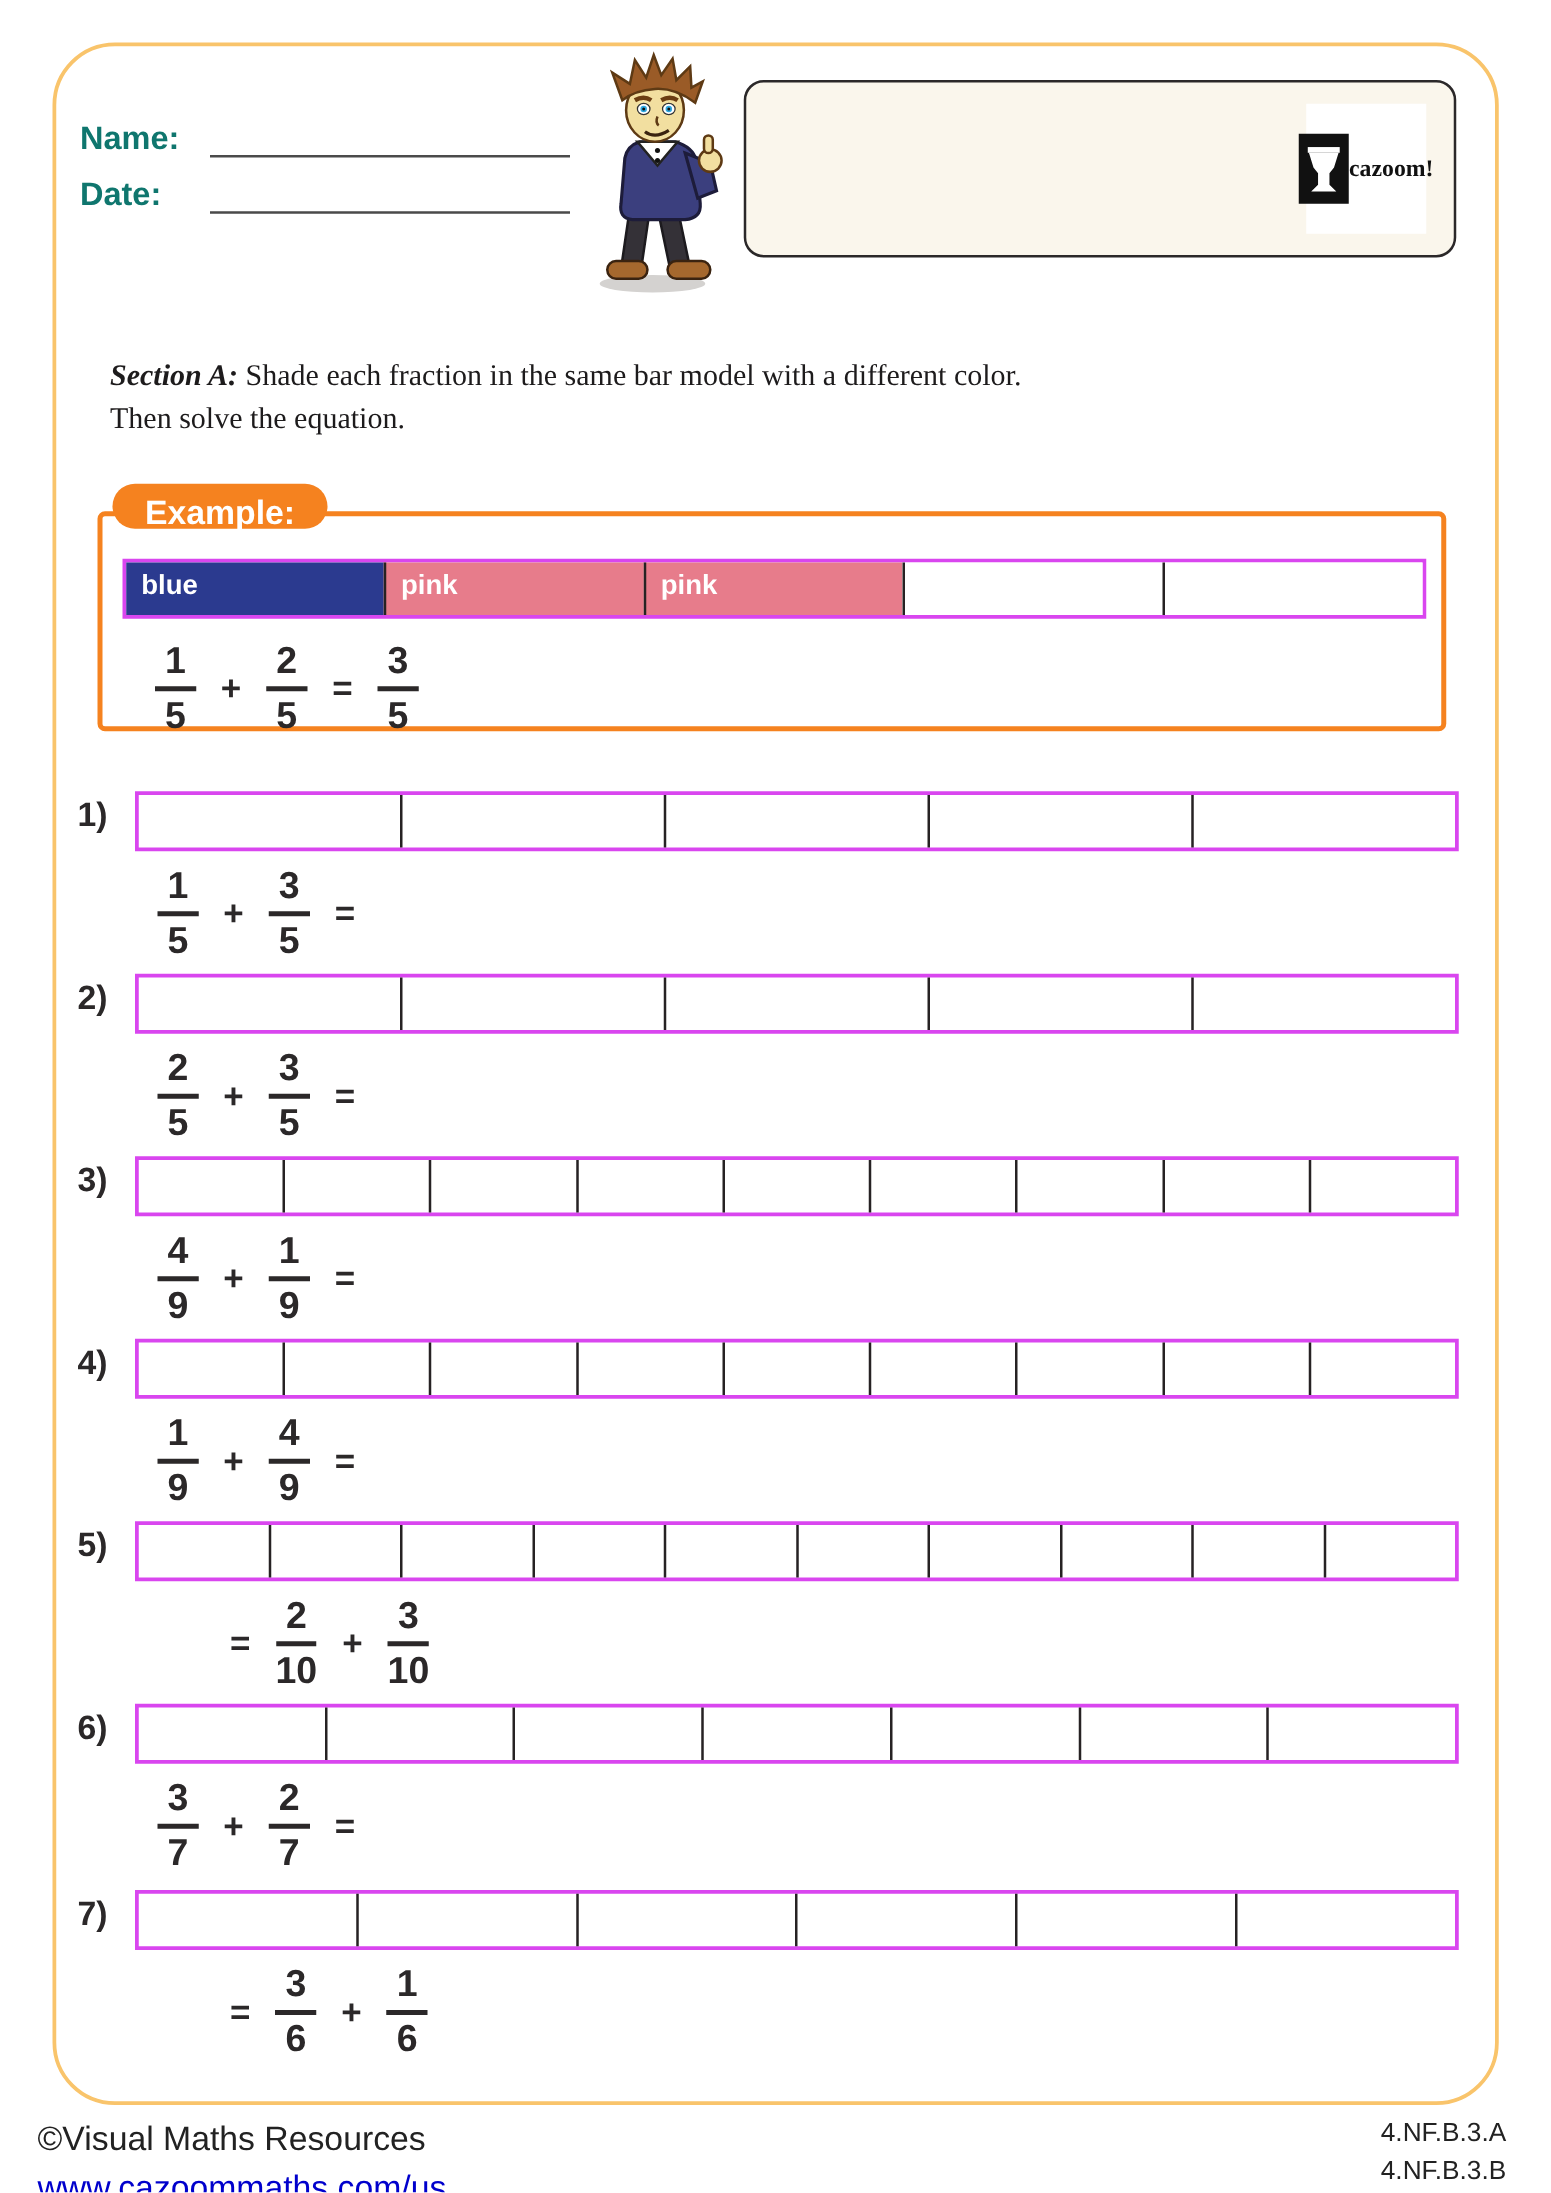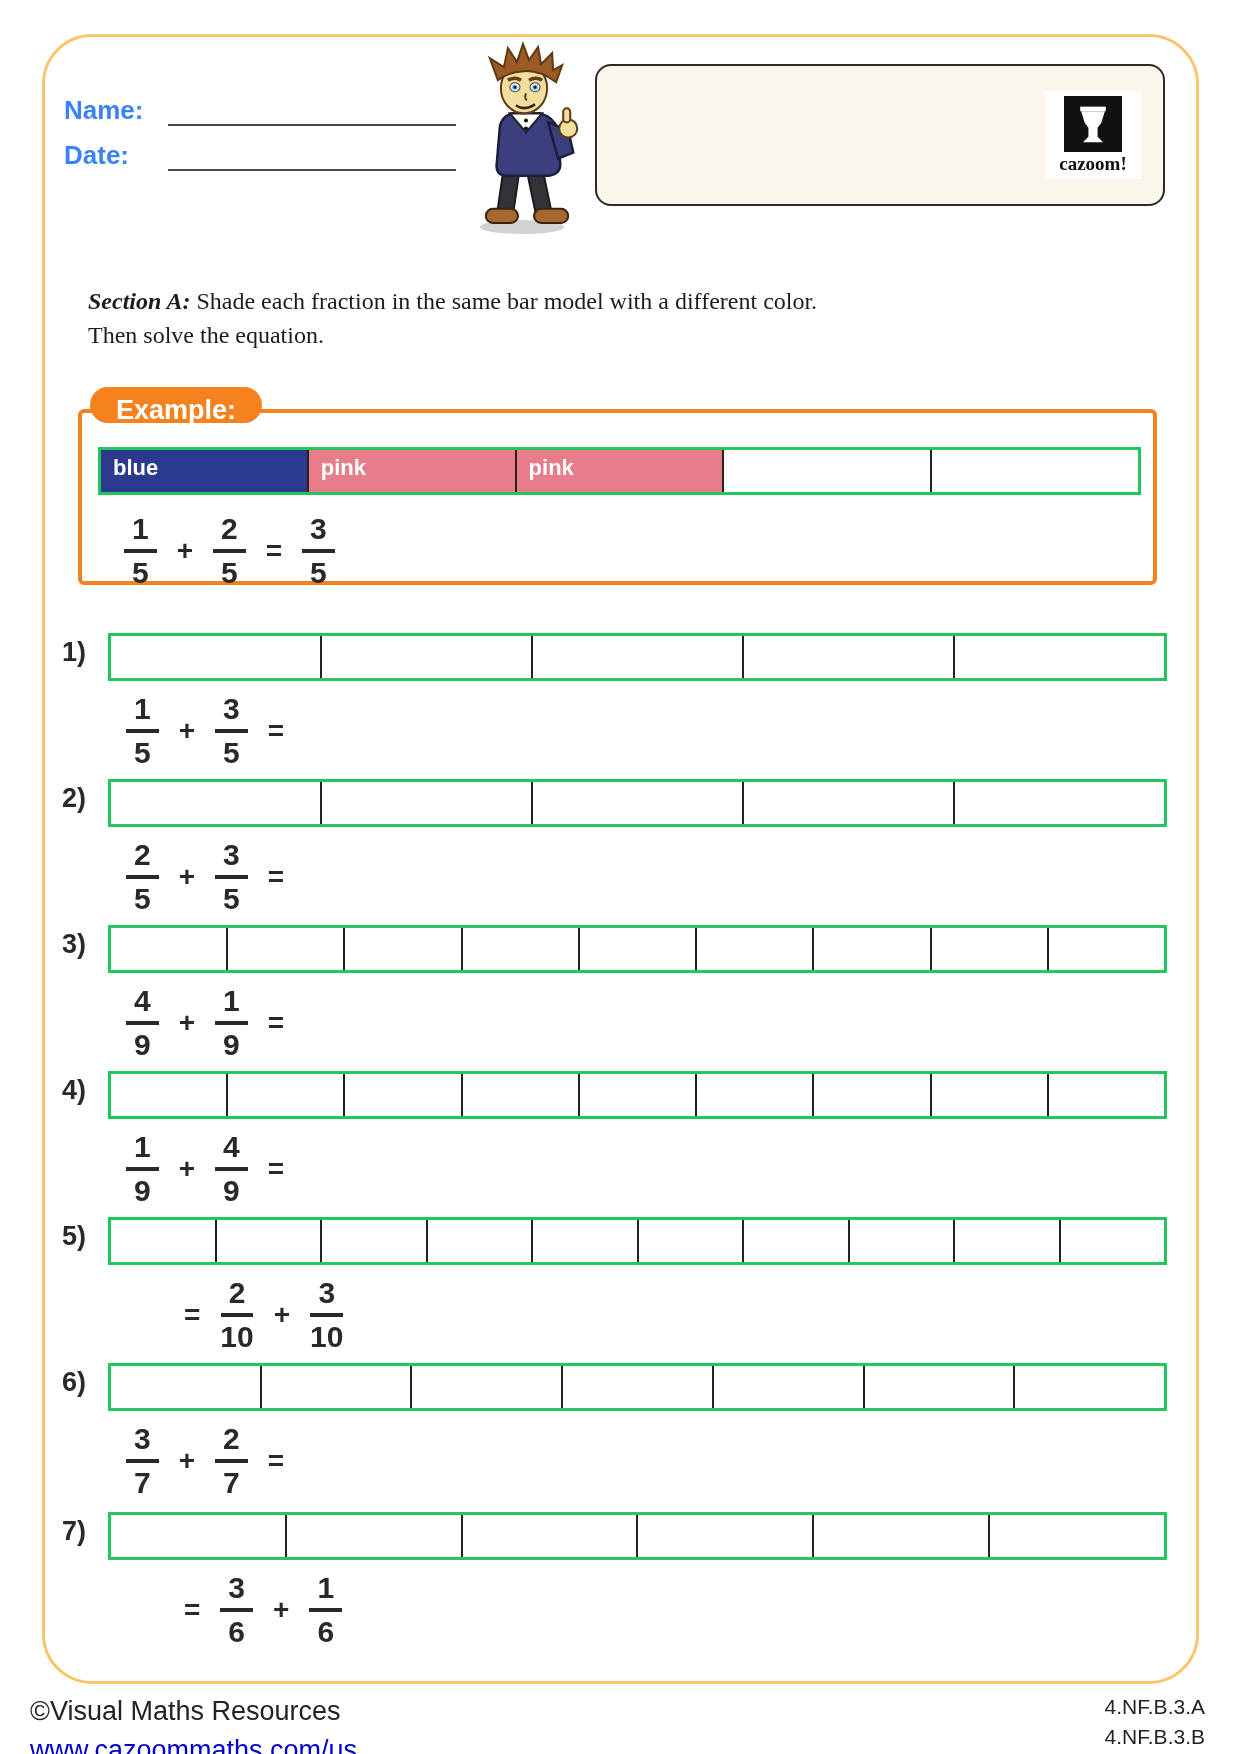--- a/index.html
+++ b/index.html
@@ -2,45 +2,45 @@
 <html><head>
 <meta charset="utf-8">
 <style>
   html,body{margin:0;padding:0;background:#fff;}
   .page{position:relative;width:1241px;height:1754px;background:#ffffff;overflow:hidden;
         font-family:"Liberation Sans",sans-serif;color:#262223;}
   .page-border{position:absolute;left:42px;top:34px;width:1151px;height:1644px;
         border:3px solid #F9C46B;border-radius:50px;}
 
   
-  .field-label{position:absolute;font-weight:700;font-size:26px;color:#3b82f6;}
+  .field-label{position:absolute;font-weight:700;font-size:26px;color:#0f766e;}
   .write-line{position:absolute;height:2px;background:#4a4a4a;}
 
   .title-box{position:absolute;left:595px;top:64px;width:570px;height:142px;background:#FAF6EC;
         border:2.5px solid #2b2829;border-radius:16px;box-sizing:border-box;display:flex;align-items:center;}
   .title-text{padding-left:20px;font-weight:700;font-size:32px;line-height:1.17;color:#2b2829;letter-spacing:0.2px;flex:1;}
-  .logo{width:96px;height:88px;background:#ffffff;margin-right:22px;display:flex;flex-direction:column;
+  .logo{width:96px;height:104px;background:#ffffff;margin-right:22px;display:flex;flex-direction:row;
         align-items:center;justify-content:center;}
   .logo-square{width:58px;height:56px;background:#111111;display:flex;align-items:center;justify-content:center;}
   .logo-text{font-family:"Liberation Serif",serif;font-weight:700;font-size:19px;color:#111;margin-top:1px;}
 
   
   .section-line{position:absolute;left:88px;font-family:"Liberation Serif",serif;font-size:24px;color:#1d1b1c;}
   .section-label{font-weight:700;font-style:italic;text-align:center;}
 
   
   .example-box{position:absolute;left:78px;top:409px;width:1079px;height:176px;border:4px solid #F5821F;
         border-radius:6px;box-sizing:border-box;background:#fff;}
   .example-tab{position:absolute;left:8px;top:-26px;height:36px;line-height:47px;padding:0 26px;
         background:#F5821F;border-radius:24px;color:#fff;font-weight:700;font-size:27px;}
   .example-bar-wrap{position:absolute;left:16px;top:34px;width:1043px;}
   .example-eq{position:absolute;left:36px;top:88px;}
 
   
-  .bar{display:flex;height:48px;border:3px solid #22c55e;box-sizing:border-box;background:#fff;}
+  .bar{display:flex;height:48px;border:3px solid #d946ef;box-sizing:border-box;background:#fff;}
   .bar .cell{flex:1 1 0;border-left:2px solid #262223;box-sizing:border-box;}
   .bar .cell:first-child{border-left:none;}
   .ex-cell{display:flex;align-items:flex-start;padding:5px 0 0 12px;box-sizing:border-box;
         font-weight:700;font-size:22px;color:#fff;}
 
   
   .problem{position:absolute;left:62px;right:74px;}
   .prow{display:flex;}
   .plabel{width:46px;font-weight:700;font-size:27px;color:#2b2829;padding-top:4px;box-sizing:border-box;}
   .pbar{flex:1;}

